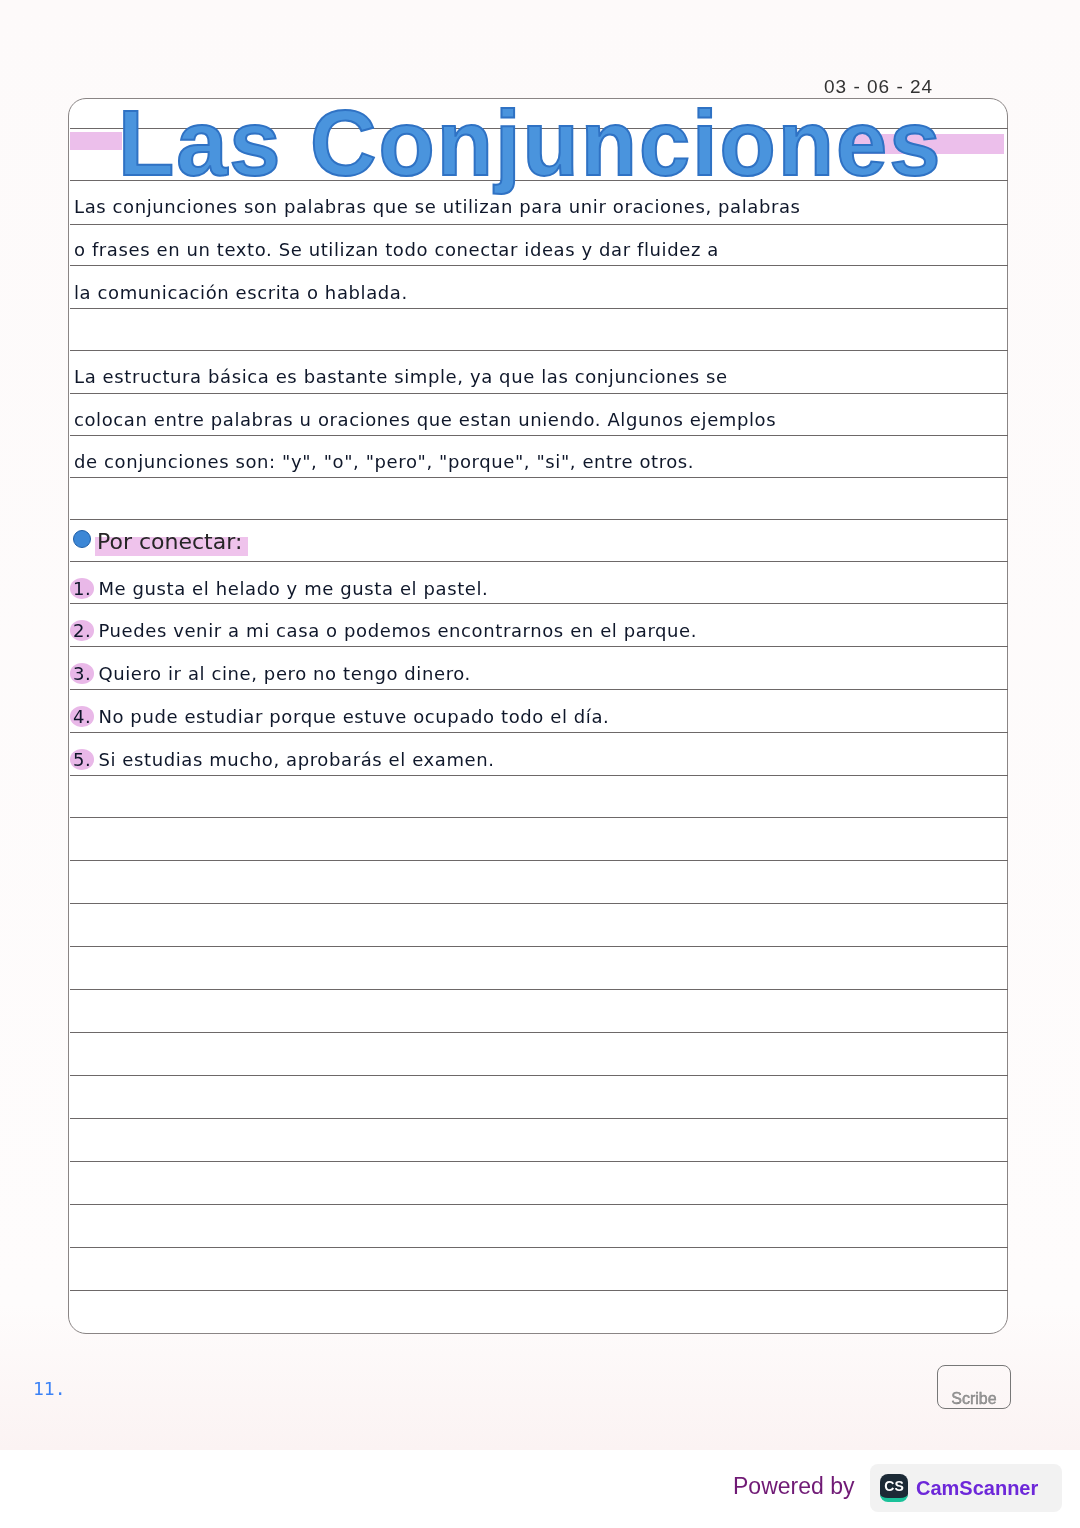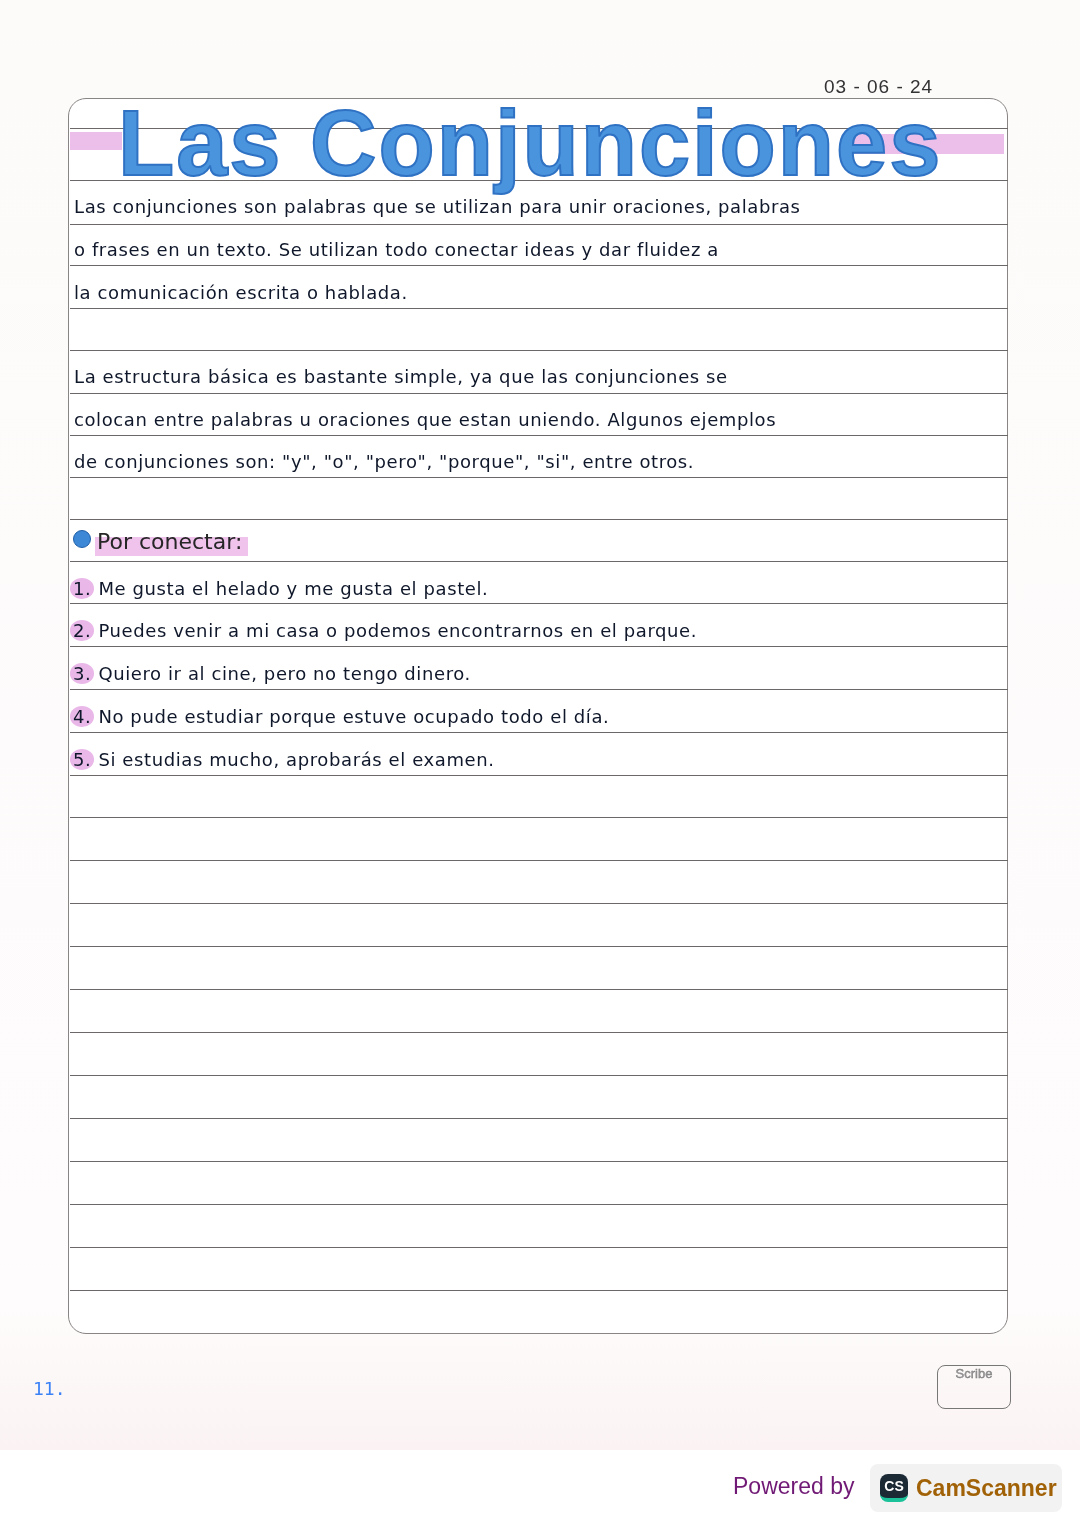--- a/index.html
+++ b/index.html
@@ -59,41 +59,41 @@
       display: inline-block; background: #e9b8e8; border-radius: 50%;
       padding: 0 3px; margin-right: 4px;
     }
     .page-num {
       position: absolute; left: 33px; top: 1378px;
       font-family: "DejaVu Sans Mono", monospace; font-size: 18px; color: #3b82f6;
     }
     .scribe-badge {
       position: absolute; left: 937px; top: 1365px; width: 74px; height: 44px;
       border: 1.5px solid #777; border-radius: 8px 8px 8px 8px; box-sizing: border-box;
-      display: flex; align-items: flex-start; justify-content: center;
-      font-size: 13px; color: #999; font-family: "Liberation Sans", sans-serif;
+      display: flex; align-items: flex-end; justify-content: center;
+      font-size: 16px; color: #999; font-family: "Liberation Sans", sans-serif;
       -webkit-text-stroke: 0.4px #777;
     }
     .powered {
       position: absolute; left: 733px; top: 1473px;
       font-family: "Liberation Sans", sans-serif; font-size: 23px; color: #701a75;
     }
     .cs-brand {
       position: absolute; left: 870px; top: 1464px; width: 192px; height: 48px;
       background: #f2f2f2; border-radius: 8px;
       display: flex; align-items: center; gap: 8px; padding-left: 10px; box-sizing: border-box;
     }
     .cs-logo {
       width: 28px; height: 28px; background: #1c2a36; border-radius: 8px;
       color: #fff; font-family: "Liberation Sans", sans-serif; font-weight: bold;
       font-size: 14px; display: flex; align-items: center; justify-content: center;
       border-bottom: 4px solid #1bc29a; box-sizing: border-box;
     }
     .cs-name {
-      font-family: "Liberation Sans", sans-serif; font-weight: bold; font-size: 23px; color: #a16207;
+      font-family: "Liberation Sans", sans-serif; font-weight: bold; font-size: 20px; color: #6d28d9;
     }
   </style>
 </head>
 <body>
 
 <div class="scan-bg"></div>
 
 <div class="date">03 - 06 - 24</div>
 
 <div class="notebook"></div>

